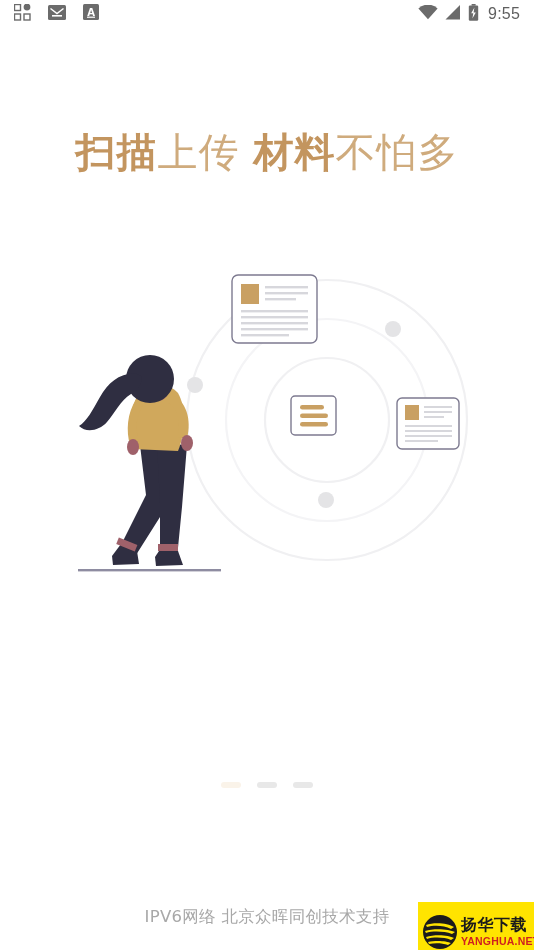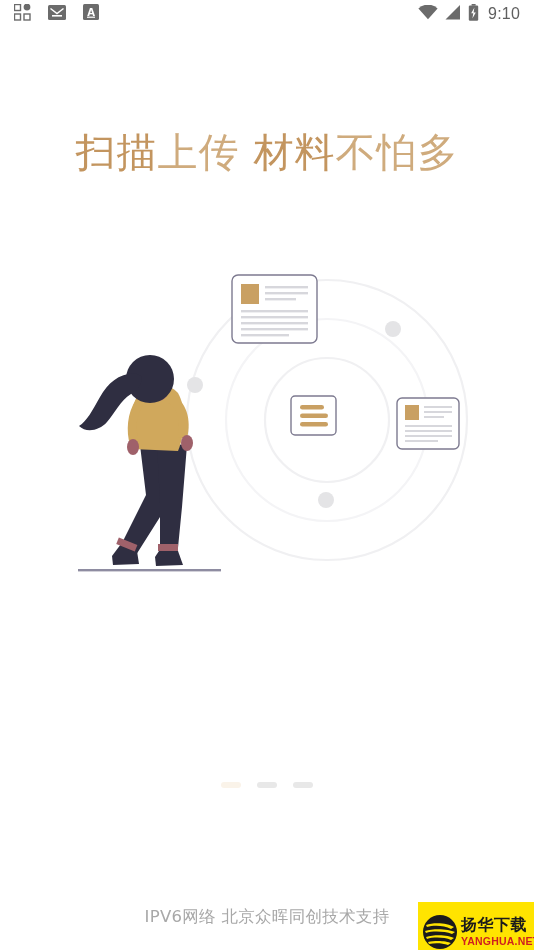--- a/index.html
+++ b/index.html
@@ -53,21 +53,21 @@
     top: 128px;
     left: 0;
     width: 534px;
     text-align: center;
     white-space: nowrap;
     font-size: 40px;
     line-height: 1.2;
     font-family: "DejaVu Sans", "Liberation Sans", sans-serif;
   }
   #headline .hl-strong {
-    font-weight: 400;
+    font-weight: 700;
     color: #c3955f;
     letter-spacing: 1px;
   }
   #headline .hl-light {
     font-weight: 400;
     color: #cfab7d;
     letter-spacing: 1px;
   }
   #headline .hl-gap { display: inline-block; width: 14px; }
 
@@ -204,21 +204,21 @@
     </span>
 
     <span class="sb-icon">
       <svg width="11" height="17" viewBox="0 0 11 17">
         <rect x="3.6" y="0" width="4" height="1.7" fill="#6b6b6b"></rect>
         <rect x="0.8" y="1.6" width="9.4" height="15.2" rx="1.2" fill="#6b6b6b"></rect>
         <path d="M6.4 3.6 L3.2 9.3 L5.3 9.3 L4.4 14.6 L7.8 8.4 L5.6 8.4 Z" fill="#ffffff"></path>
       </svg>
     </span>
 
-    <span id="status-time">9:10</span>
+    <span id="status-time">9:55</span>
   </div>
 </div>
 
 <div id="headline">
   <span class="hl-strong">扫描</span><span class="hl-light">上传</span><span class="hl-gap"></span><span class="hl-strong">材料</span><span class="hl-light">不怕多</span>
 </div>
 
 <div id="illustration">
   <svg width="534" height="330" viewBox="0 0 534 330">
 

